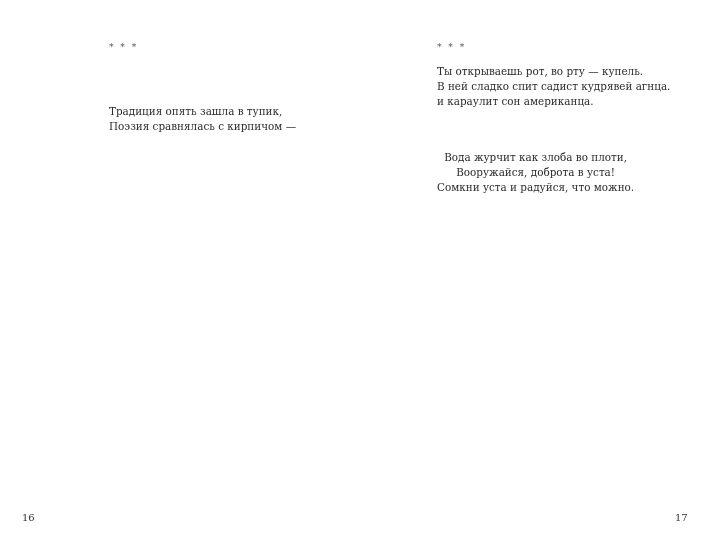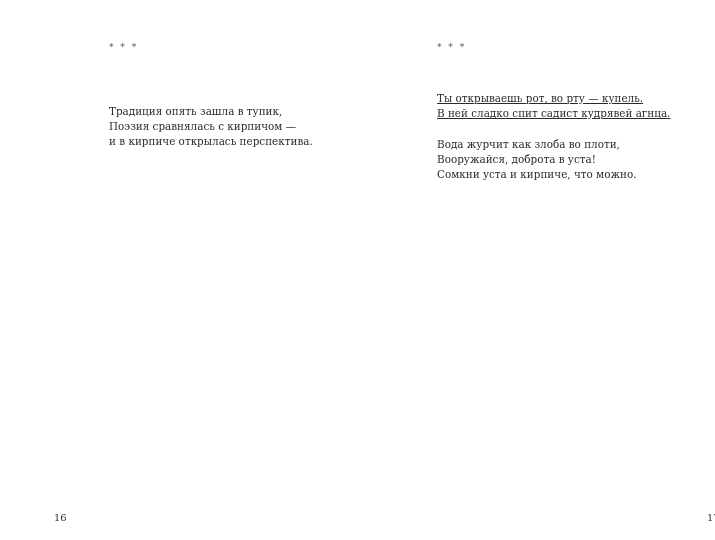--- a/index.html
+++ b/index.html
@@ -14,41 +14,41 @@
     .asterism {
       position: absolute; top: 42px; font-size: 9px; letter-spacing: 2px;
       color: #555; white-space: nowrap;
     }
     .stanza {
       position: absolute; font-size: 10.4px; line-height: 15px;
       white-space: nowrap; color: #2a2a2a;
     }
     .stanza div { height: 15px; }
     .folio {
-      position: absolute; top: 512px; font-size: 10px; color: #333; margin-left: 32px;
+      position: absolute; top: 512px; font-size: 10px; color: #333;
     }
   </style>
 </head>
 <body>
 
 <div class="page left">
   <div class="asterism" style="left:109px;">* * *</div>
   <div class="stanza" style="left:109px; top:76px;margin-top:28px;">
     <div>Традиция опять зашла в тупик,</div>
     <div>Поэзия сравнялась с кирпичом —</div>
-    <div>и в кирпиче открылась перспектива.</div>
   </div>
   <div class="folio" style="left:22px;">16</div>
 </div>
 
 <div class="page right">
   <div class="asterism" style="left:79px;">* * *</div>
-  <div class="stanza" style="left:79px; top:91px;text-decoration:underline;">
+  <div class="stanza" style="left:79px; top:64px;">
     <div>Ты открываешь рот, во рту — купель.</div>
     <div>В ней сладко спит садист кудрявей агнца.</div>
+    <div>и караулит сон американца.</div>
   </div>
-  <div class="stanza" style="left:79px; top:137px;">
+  <div class="stanza" style="left:79px; top:150px;text-align:center;">
     <div>Вода журчит как злоба во плоти,</div>
     <div>Вооружайся, доброта в уста!</div>
-    <div>Сомкни уста и кирпиче, что можно.</div>
+    <div>Сомкни уста и радуйся, что можно.</div>
   </div>
   <div class="folio" style="left:317px;text-align:right;">17</div>
 </div>
 
 </body></html>

